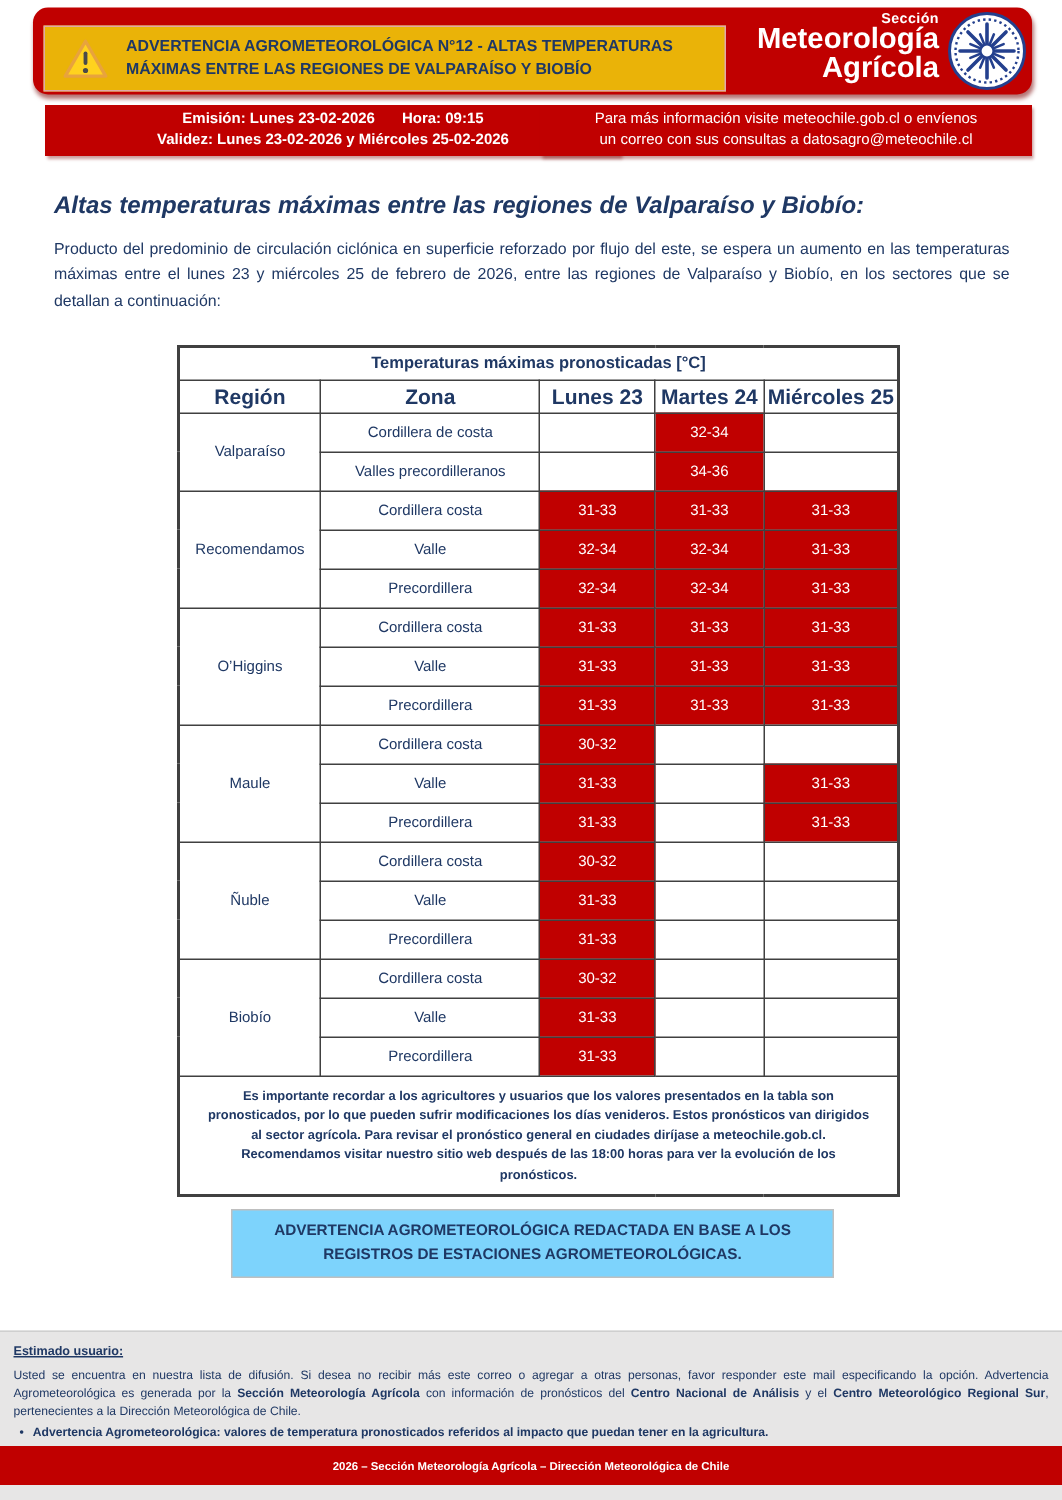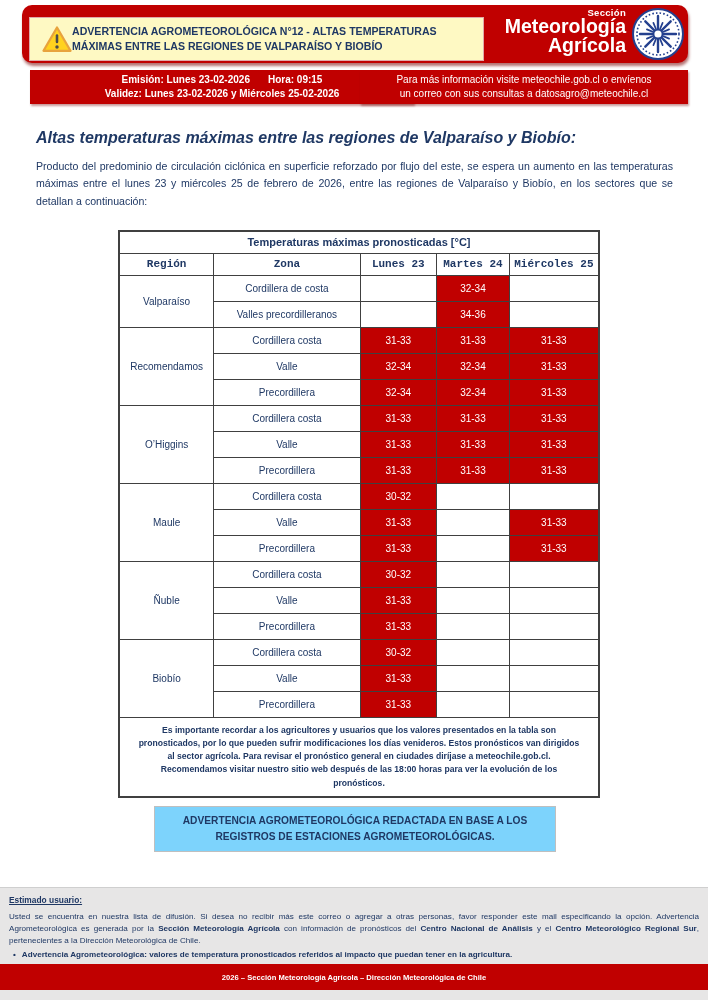--- a/index.html
+++ b/index.html
@@ -9,22 +9,22 @@
     font-family:"Liberation Sans", sans-serif; overflow:hidden;
   }
   
   .header-box {
     position:absolute; left:22px; top:5px; width:666px; height:58px;
     background:#C00000; border-radius:10px;
     box-shadow:1px 3px 3px rgba(120,0,0,.55);
   }
   .header-white {
     position:absolute; left:7px; top:12px; width:455px; height:44px;
-    background:#fef9c3; border:1px solid #E0A9A9;
-    display:flex; align-items:center; padding:0 12px;
+    background:#eab308; border:1px solid #E0A9A9;
+    display:flex; align-items:center; gap:12px; padding:0 12px;
   }
   .warn-icon { width:30px; height:27px; flex:0 0 auto; }
   .header-title { color:#1F3864; font-weight:bold; font-size:10.6px; line-height:1.45; }
   .brand {
     position:absolute; right:62px; top:3px; text-align:right; color:#fff; line-height:.98;
   }
   .brand .seccion { font-size:9.5px; font-weight:bold; letter-spacing:.3px; }
   .brand .big { font-size:19.5px; font-weight:bold; }
   .logo { position:absolute; right:4px; top:3px; width:52px; height:52px; }
   
@@ -40,21 +40,21 @@
   .heading { position:absolute; top:129px; left:36px; color:#1F3864; font-weight:bold; font-size:16px;font-style:italic; }
   .para {
     position:absolute; top:158px; left:36px; width:637px; color:#1F3864;
     font-size:10.6px; line-height:1.65; text-align:justify;
   }
   
   table.fc { position:absolute; top:230px; left:118px; width:482px; border-collapse:collapse; border:2px solid #404040; }
   table.fc td { border:1px solid #404040; color:#1F3864; text-align:center; vertical-align:middle; }
   .col-region{width:95px;} .col-zona{width:147px;} .col-d1{width:77px;} .col-d2{width:73px;} .col-d3{width:90px;}
   .title-row td { font-weight:bold; font-size:11px; height:22px;margin-top:24px; }
-  .head-row td { font-weight:bold; font-size:11px; height:22px;font-family:Liberation Mono, monospace; }
+  .head-row td { font-weight:bold; font-size:14px; height:22px; }
   tr.data-row td { height:26px; font-size:10px; }
   td.c-temp { font-size:9.5px;margin-top:36px; }
   td.c-temp.hot { background:#C00000; color:#fff; }
   .note-row td { font-weight:bold; font-size:8.6px; line-height:1.55; padding:6px 14px;margin-top:44px; }
   
   .adv-box {
     position:absolute; top:806px; left:154px; width:402px;
     border:1px solid #BFBFBF; background:#7dd3fc; color:#1F3864;
     font-weight:bold; font-size:10.2px; line-height:1.55; text-align:center; padding:6px 26px;
   }

